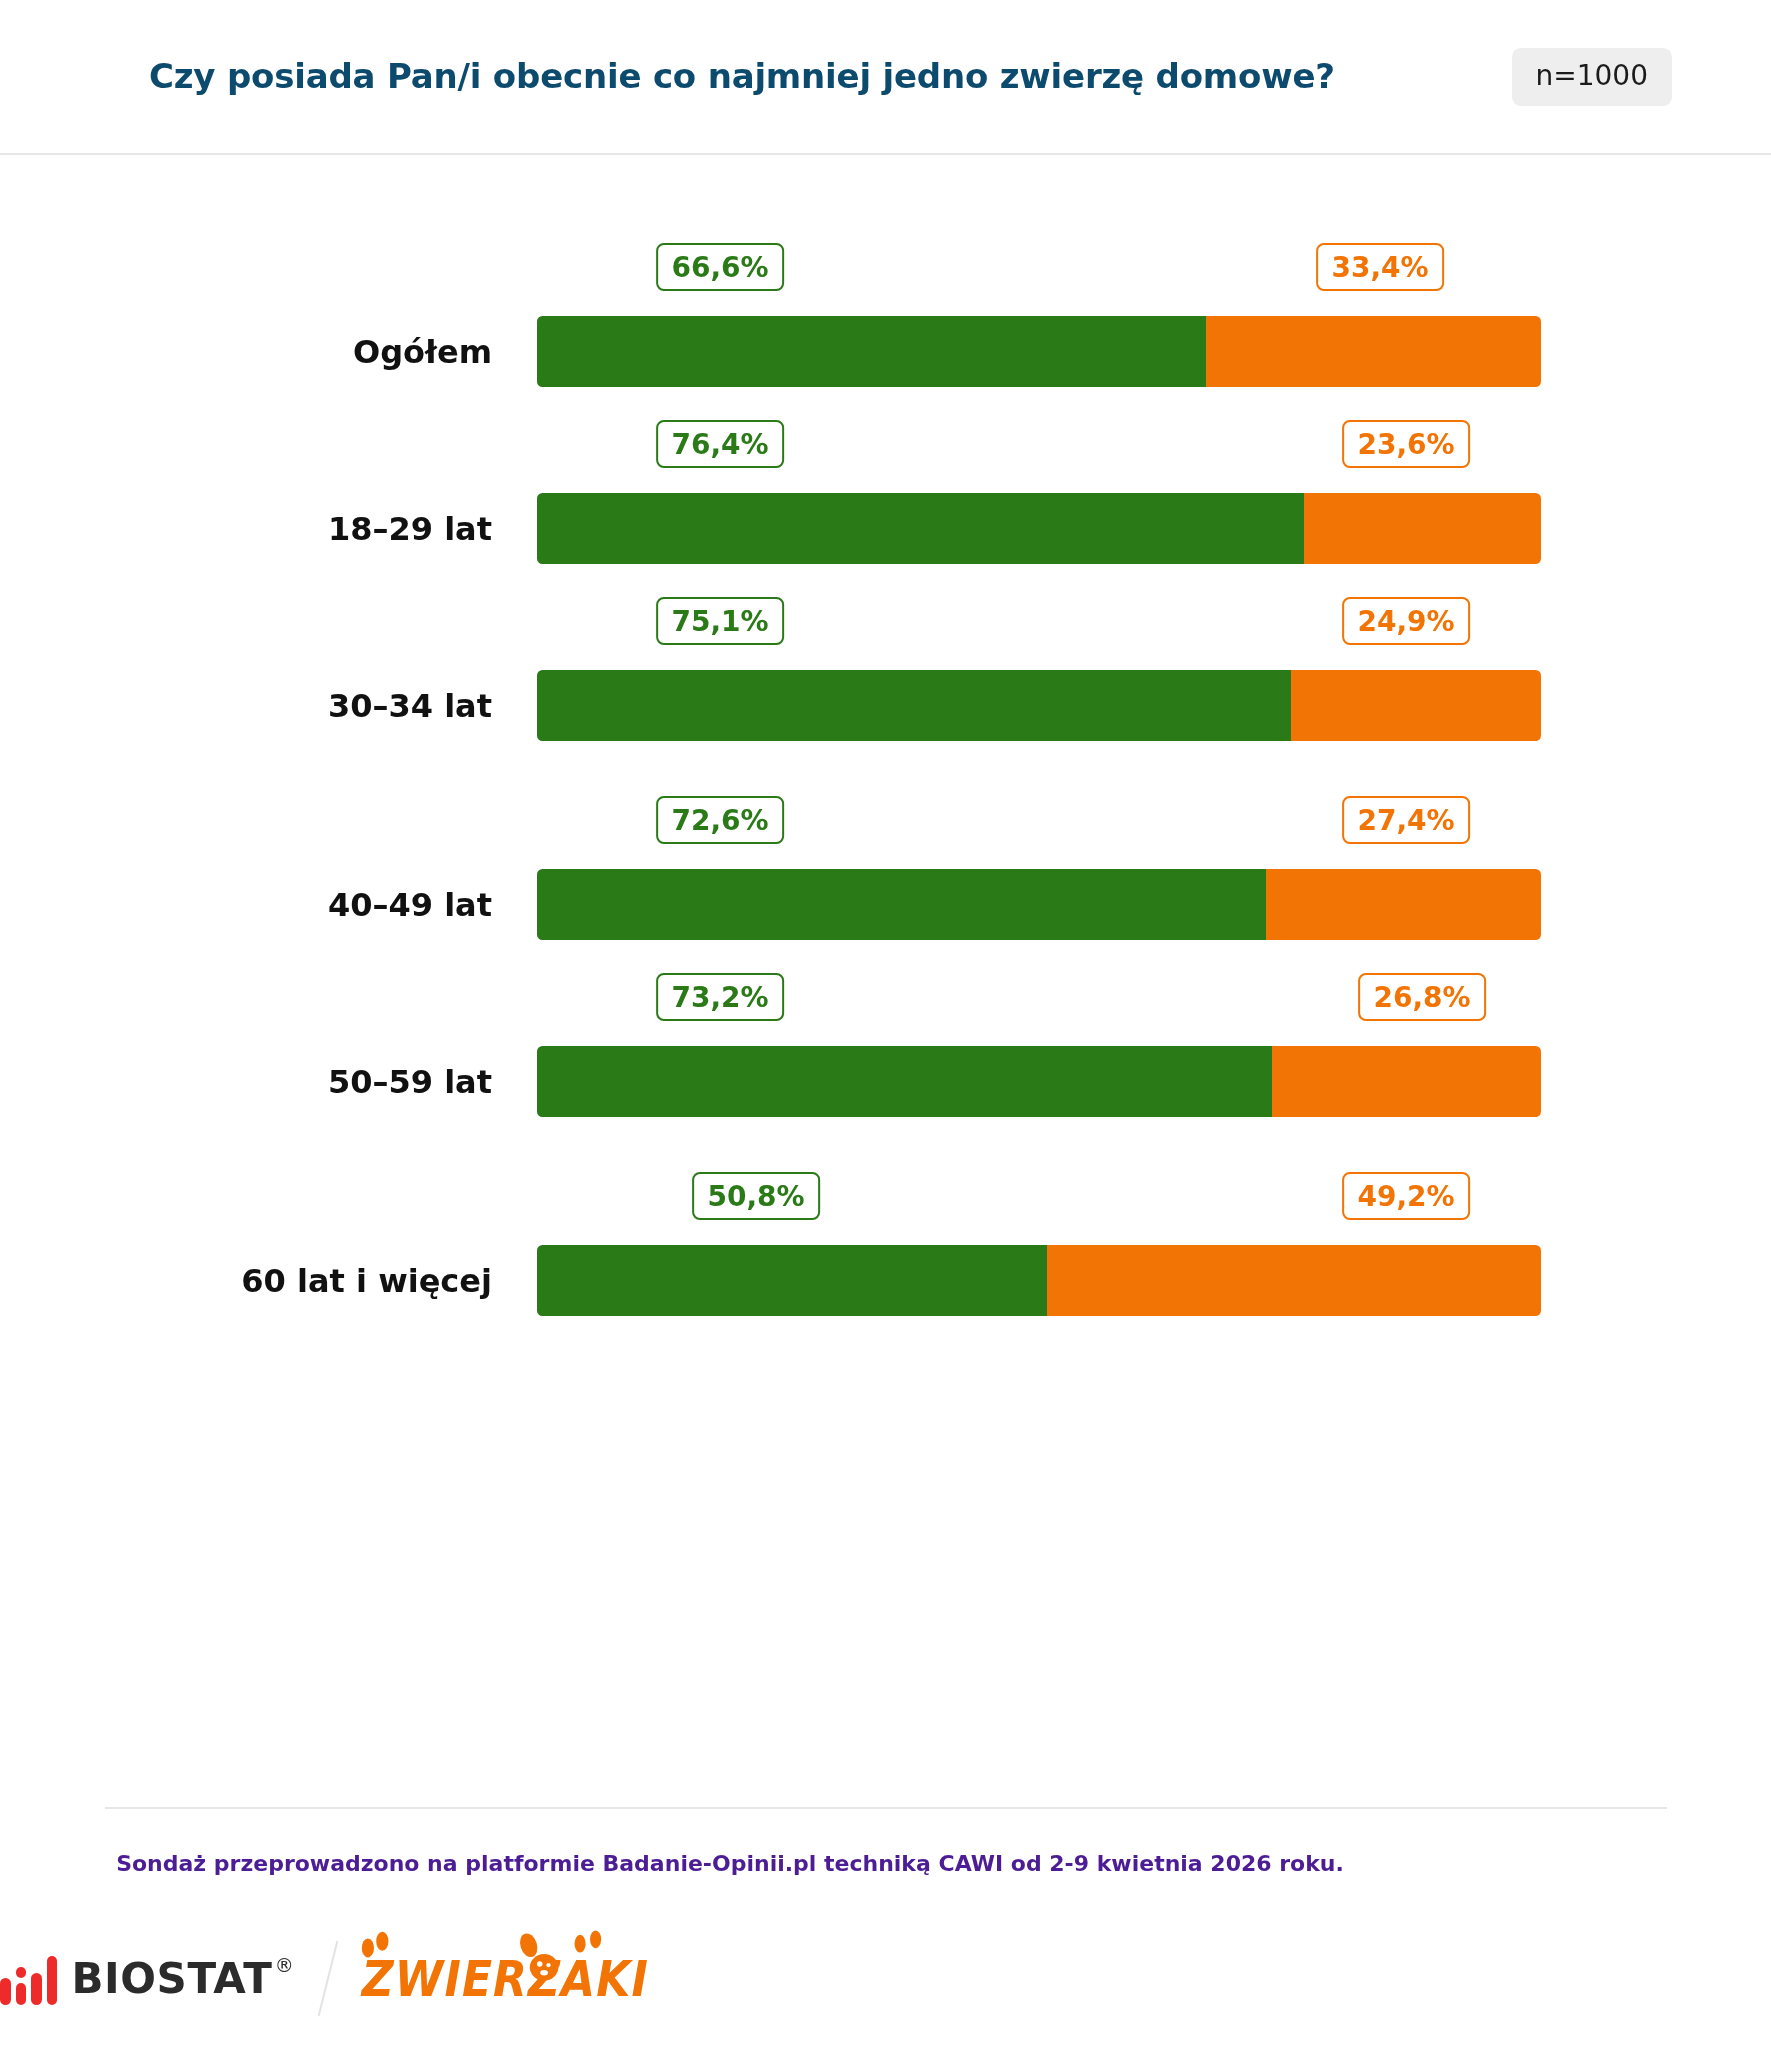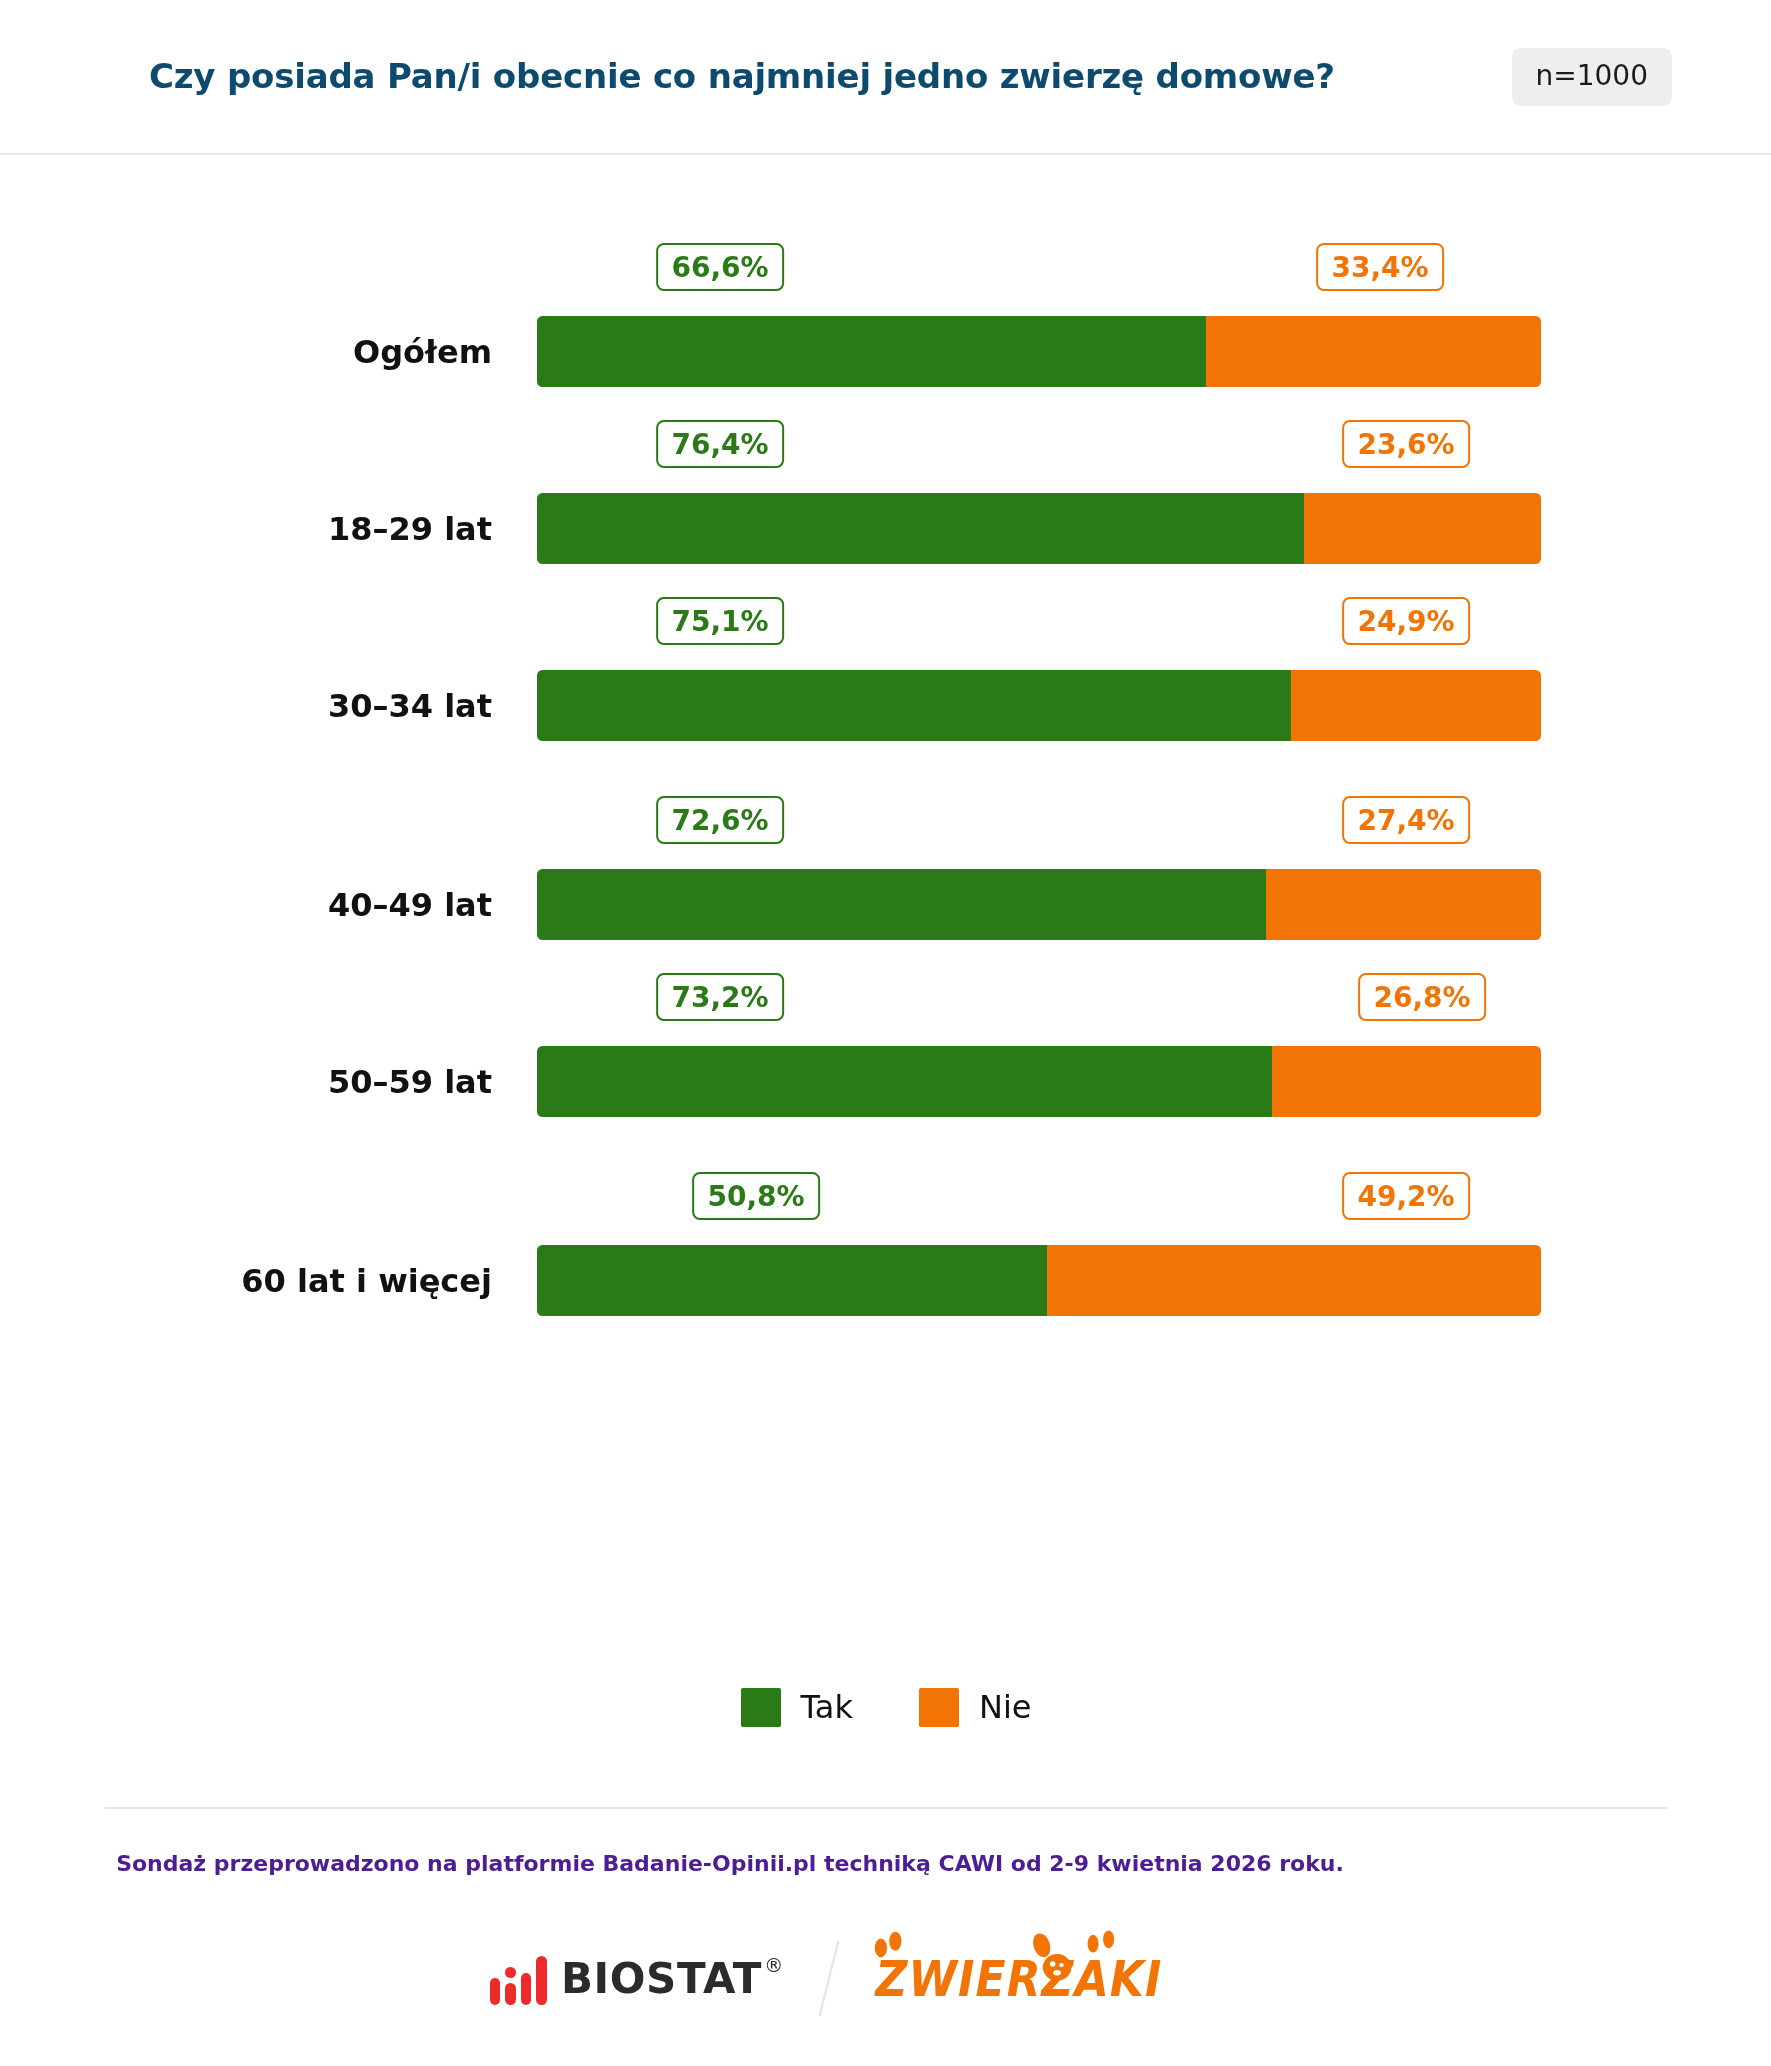--- a/index.html
+++ b/index.html
@@ -192,22 +192,21 @@
   }
 
   .logos {
     position: absolute;
     left: 0;
     top: 1931px;
     width: 1652px;
     height: 94px;
     display: flex;
     align-items: center;
-    justify-content: center;
-    gap: 16px;
+    gap: 4px;
   }
   .logo-biostat {
     display: flex;
     align-items: center;
     gap: 14.4px;
   }
   .bs-bars {
     display: flex;
     align-items: flex-end;
     gap: 5px;
@@ -338,30 +337,20 @@
         <div class="row-label">60 lat i więcej</div>
         <div class="track">
           <div class="seg seg-yes" style="width: 50.8%;"></div>
           <div class="seg seg-no" style="width: 49.2%;"></div>
         </div>
         <div class="value-box" style="left: 720px; margin-left: 36px;">50,8%</div>
         <div class="value-box no" style="left: 1406px;">49,2%</div>
       </div>
     </div>
 
-  <div class="legend" id="legend">
-      <div class="legend-item">
-        <div class="legend-swatch" style="background: rgb(43, 122, 24);"></div>
-        <div class="legend-label">Tak</div>
-      </div>
-      <div class="legend-item">
-        <div class="legend-swatch" style="background: rgb(242, 116, 5);"></div>
-        <div class="legend-label">Nie</div>
-      </div>
-    </div>
 
   <div class="footer-rule"></div>
   <div class="footer-note">Sondaż przeprowadzono na platformie Badanie-Opinii.pl techniką CAWI od 2-9 kwietnia 2026 roku.</div>
 
   <div class="logos">
 
     <div class="logo-biostat">
       <div class="bs-bars">
         <div class="bs-bar b1"></div>
         <div class="bs-col">

